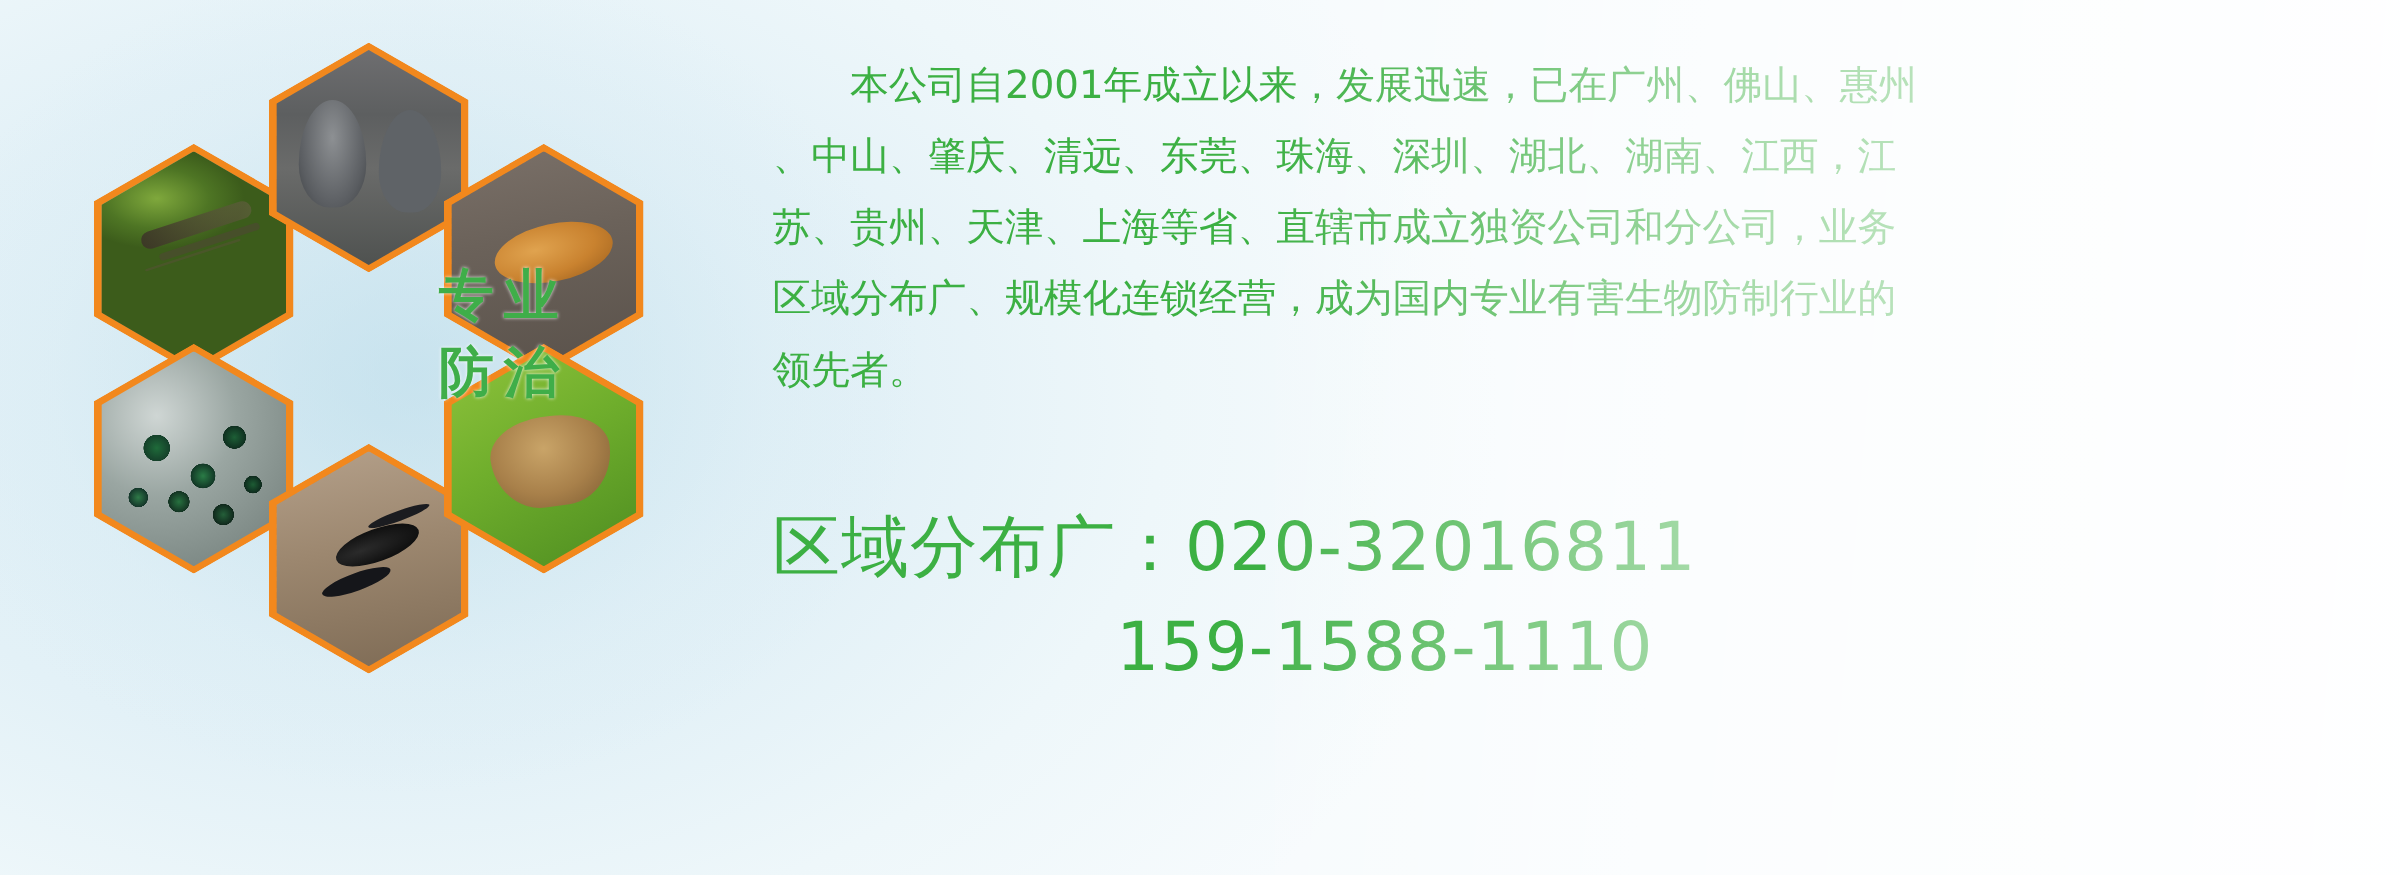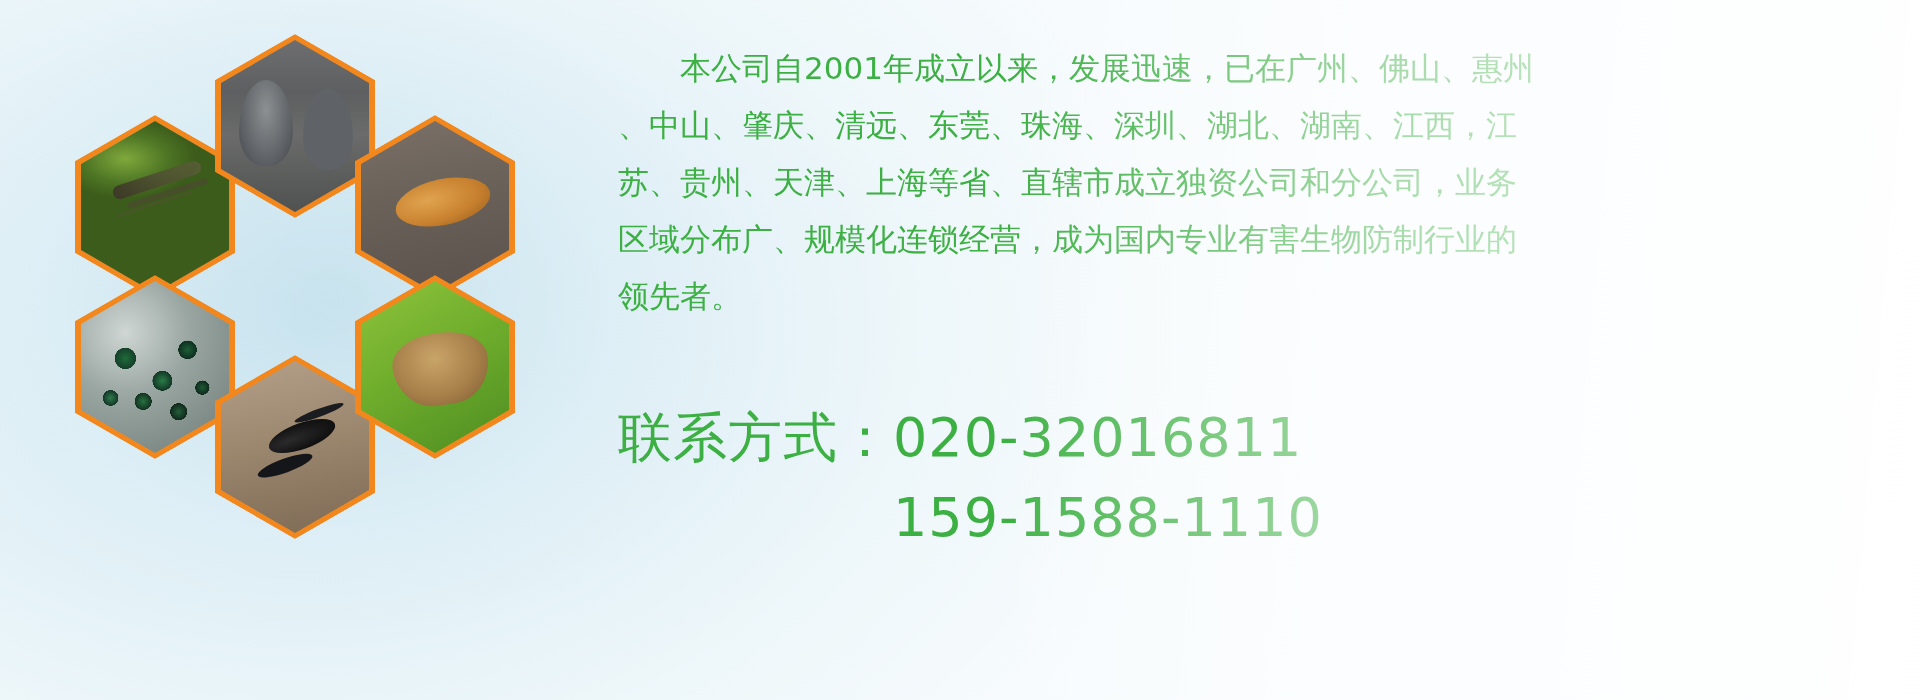--- a/index.html
+++ b/index.html
@@ -177,32 +177,36 @@
         </div>
     </div>
 
     <div class="hex" style="left:280px;top:265px;">
       <div class="ring"></div>
       <div class="pic">
           <div class="ph-bug"></div>
         </div>
     </div>
 
+    <div class="comb-label">
+      <div>专业</div>
+      <div>防治</div>
+    </div>
   </div>
 
   <div class="copy">
     <p class="indent">本公司自2001年成立以来，发展迅速，已在广州、佛山、惠州</p>
     <p>、中山、肇庆、清远、东莞、珠海、深圳、湖北、湖南、江西，江</p>
     <p>苏、贵州、天津、上海等省、直辖市成立独资公司和分公司，业务</p>
     <p>区域分布广、规模化连锁经营，成为国内专业有害生物防制行业的</p>
     <p>领先者。</p>
   </div>
 
   <div class="contact">
     <div class="row">
-      <span>联系方式：</span><span>020-32016811</span>
+      <span>区域分布广：</span><span>020-32016811</span>
     </div>
     <div class="row second">
       <span>159-1588-1110</span>
     </div>
   </div>
 
 </div>
 
 </body></html>

